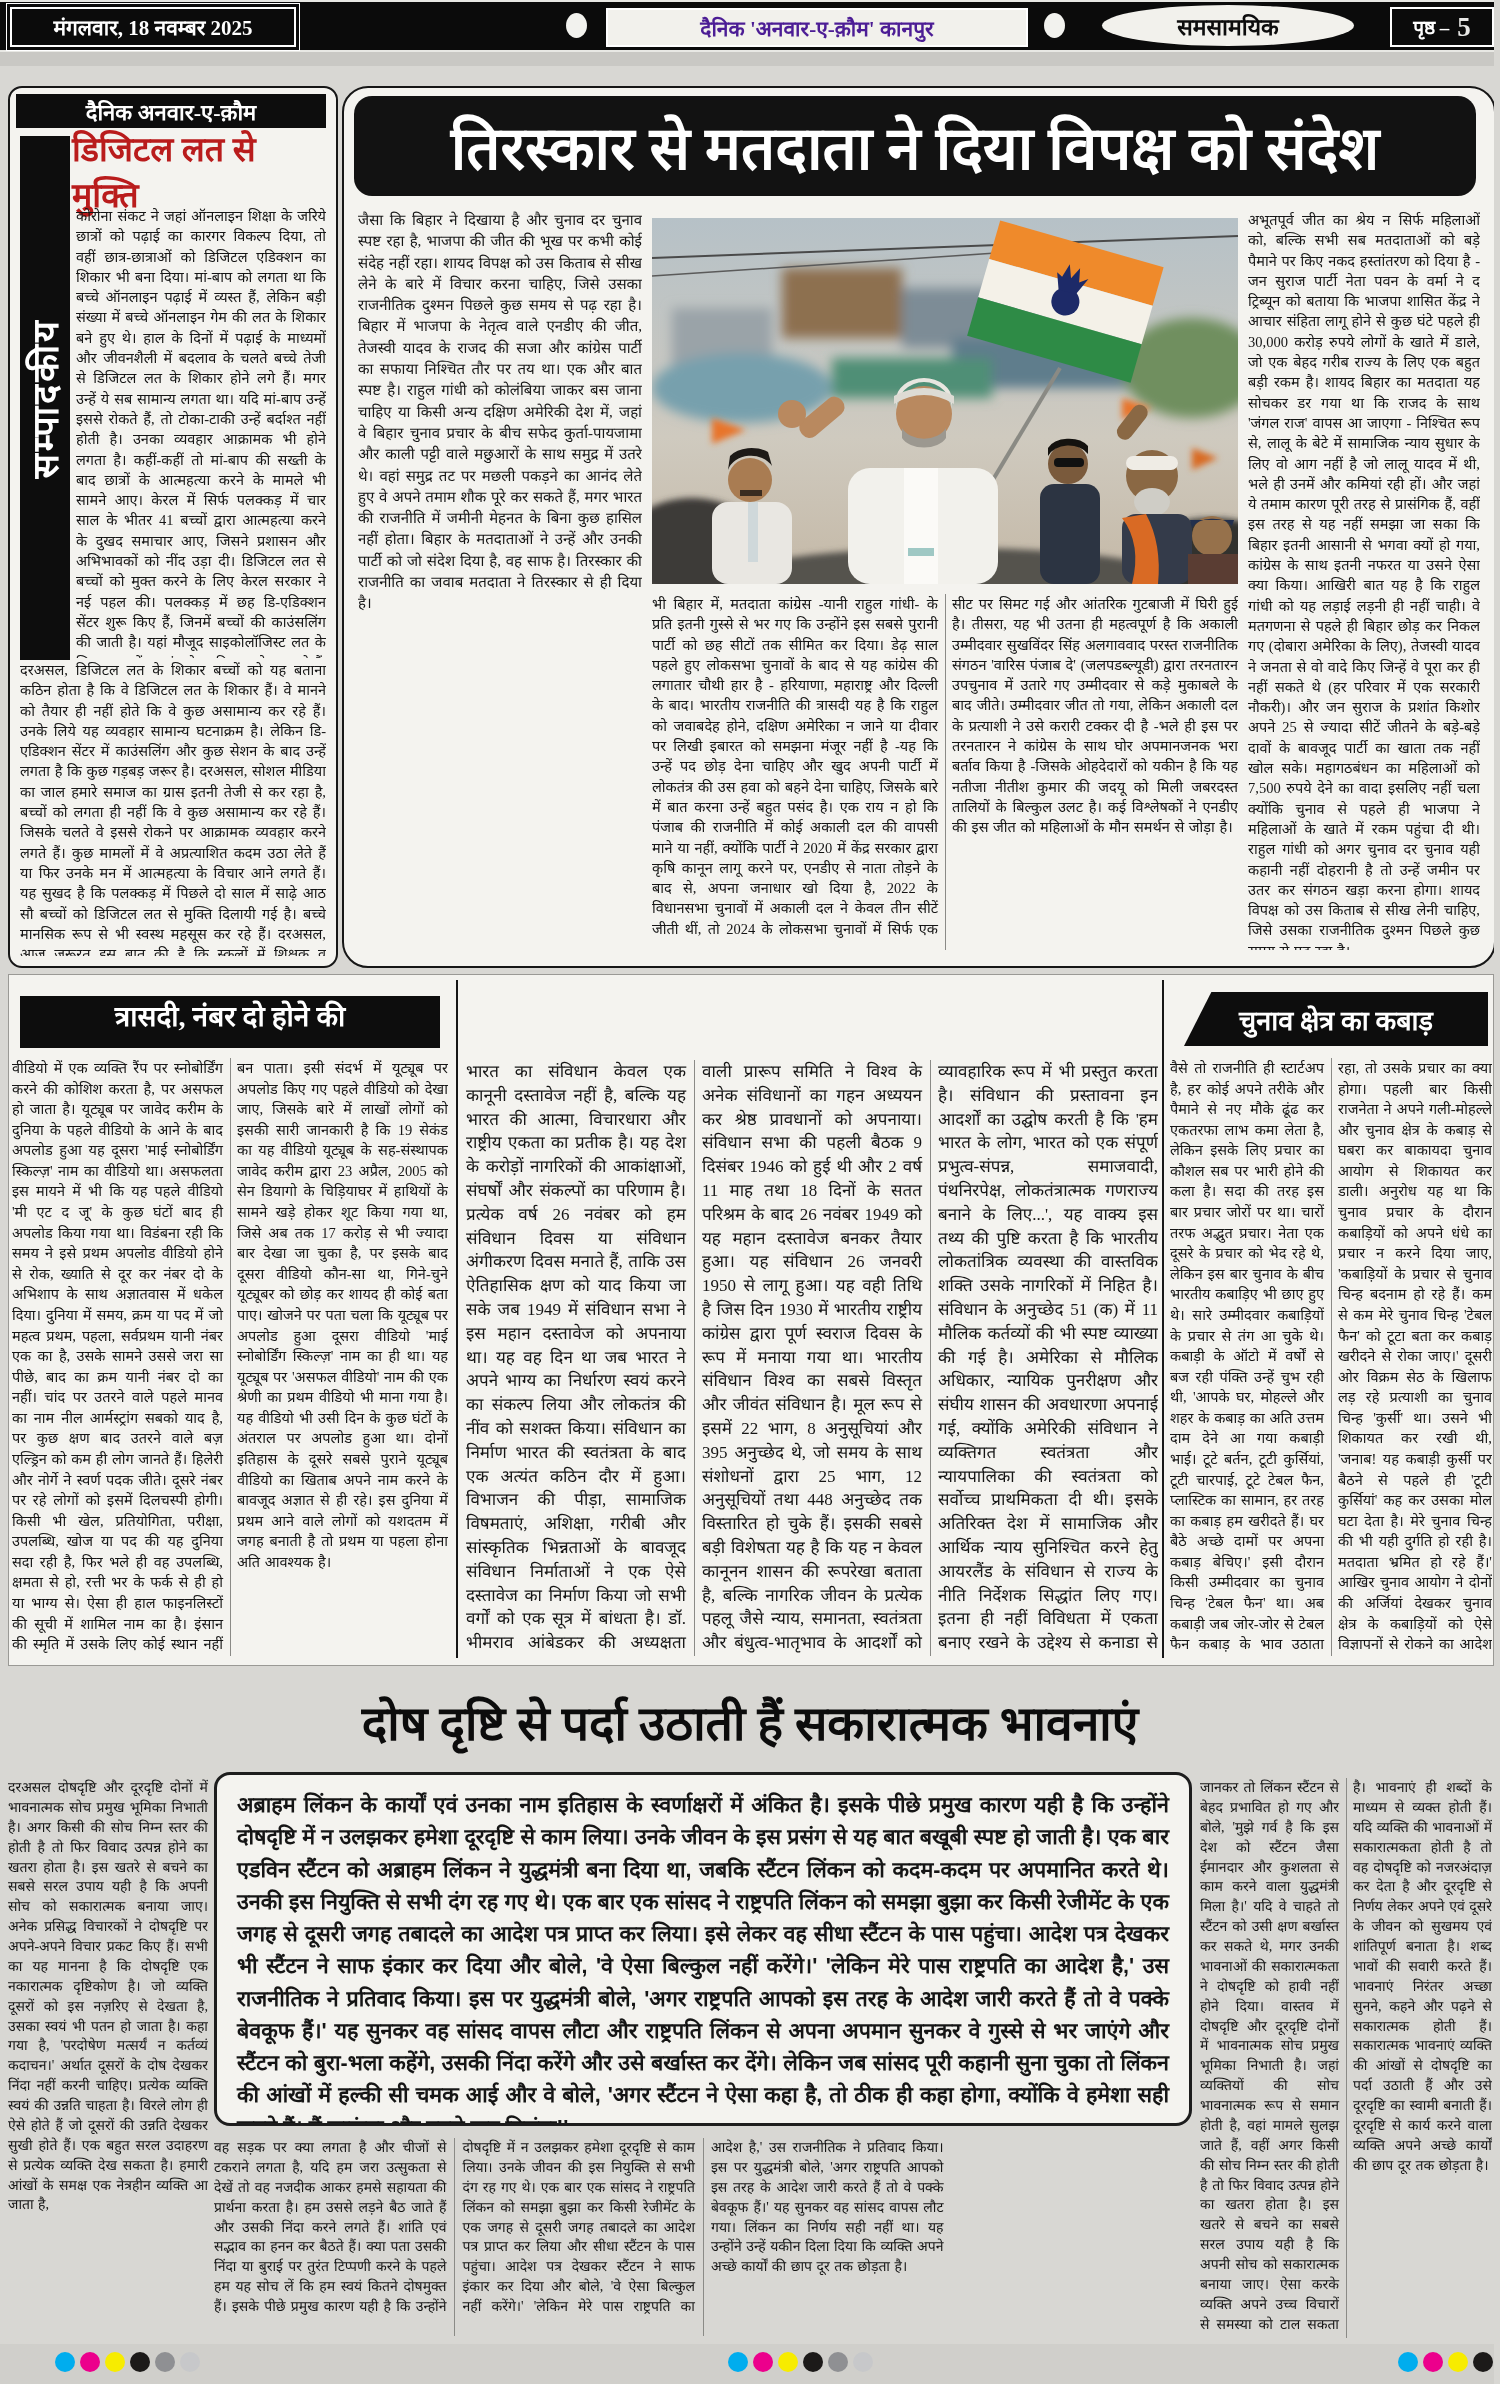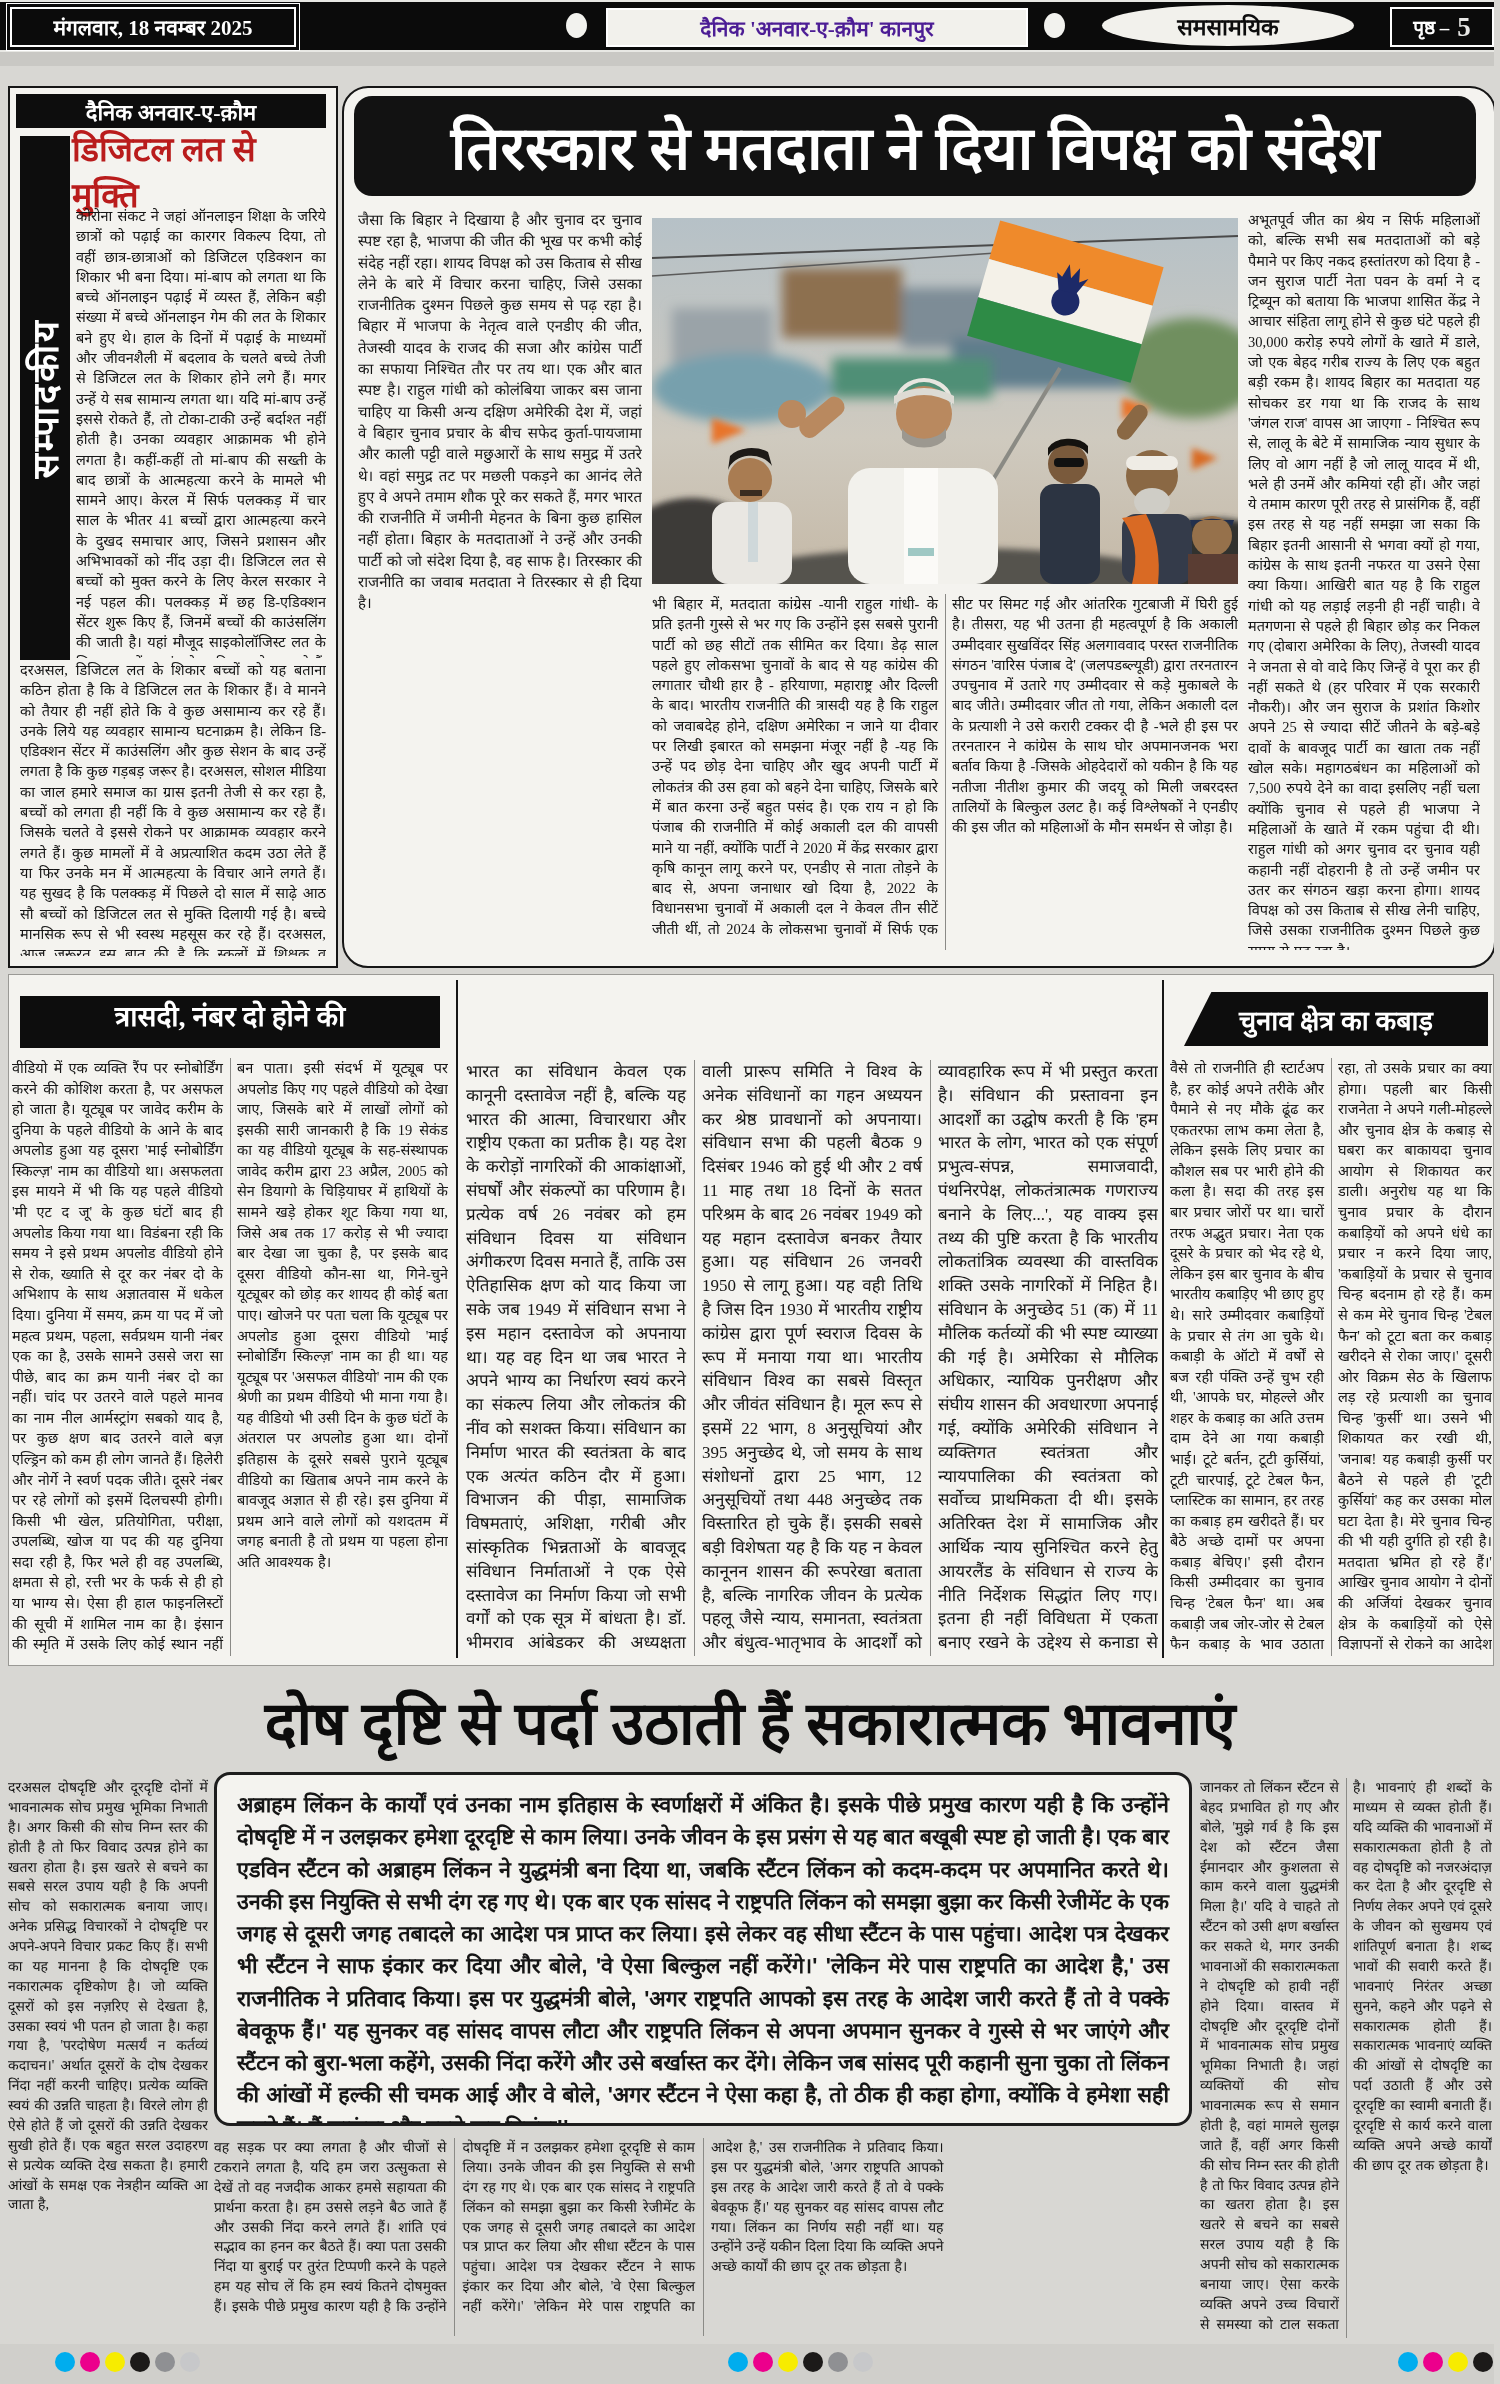--- a/index.html
+++ b/index.html
@@ -16,21 +16,21 @@
   .page-box .lbl{font-size:19px;}
   .page-box .num{font-size:27px;color:#e8e8e6;}
   .gray-strip{left:0;top:52px;width:1500px;height:14px;background:#c9c8c4;}
   
   .panel{background:#f4f3ef;border:2px solid #161616;}
   .jtext{text-align:justify;overflow:hidden;word-spacing:1px;}
   .cols2{column-count:2;column-gap:14px;column-rule:1px solid #8a8a86;column-fill:auto;}
   .cols3{column-count:3;column-gap:16px;column-rule:1px solid #8a8a86;column-fill:auto;}
   .cols4{column-count:4;column-gap:16px;column-rule:1px solid #8a8a86;column-fill:auto;}
   
-  .ed-box{left:8px;top:86px;width:326px;height:878px;}
+  .ed-box{left:8px;top:86px;width:326px;height:878px;border-radius:14px;}
   .ed-masthead{left:6px;top:6px;width:310px;height:34px;background:#0d0d0d;color:#fff;font-weight:bold;font-size:22px;display:flex;align-items:center;justify-content:center;}
   .ed-vert{left:10px;top:48px;width:50px;height:524px;background:#0d0d0d;display:flex;align-items:center;justify-content:center;}
   .ed-vert span{writing-mode:vertical-rl;transform:rotate(180deg);color:#fff;font-weight:bold;font-size:36px;letter-spacing:3px;}
   .ed-headline{left:62px;top:52px;width:254px;height:62px;display:flex;align-items:center;justify-content:center;font-weight:bold;font-size:34px;color:#b91c1c;}
   .ed-body1{left:66px;top:118px;width:250px;height:452px;font-size:14.5px;line-height:1.4;}
   .ed-body2{left:10px;top:572px;width:306px;height:296px;font-size:14.5px;line-height:1.4;}
   
   .main-box{left:342px;top:86px;width:1150px;height:878px;border-radius:26px;}
   .main-banner{left:10px;top:8px;width:1122px;height:100px;background:#121212;border-radius:18px;color:#fff;font-weight:bold;font-size:60px;display:flex;align-items:center;justify-content:center;}
   .main-colL{left:14px;top:122px;width:284px;height:740px;font-size:15px;line-height:1.42;}
@@ -40,21 +40,21 @@
   
   .mid-band{left:8px;top:974px;width:1484px;height:690px;background:#f4f3ef;border:1px solid #9a9995;}
   .vline{top:980px;width:2px;height:678px;background:#161616;}
   .trg-head{left:20px;top:996px;width:420px;height:52px;background:#0d0d0d;color:#fff;font-weight:bold;font-size:28px;display:flex;align-items:flex-start;justify-content:center;}
   .trg-body{left:12px;top:1058px;width:436px;height:598px;font-size:14.5px;line-height:1.42;}
   .con-head{left:468px;top:994px;width:688px;height:58px;display:flex;align-items:center;justify-content:center;font-weight:bold;font-size:37px;color:#0d0d0d;}
   .con-body{left:466px;top:1060px;width:692px;height:596px;font-size:17px;line-height:1.4;}
   .kab-head{left:1184px;top:992px;width:304px;height:54px;background:#0d0d0d;clip-path:polygon(9% 0,100% 0,100% 100%,0 100%);color:#fff;font-weight:bold;font-size:27px;display:flex;align-items:center;justify-content:center;}
   .kab-body{left:1170px;top:1058px;width:322px;height:598px;font-size:14.5px;line-height:1.42;}
   
-  .bot-headline{left:0px;top:1676px;width:1500px;height:90px;display:flex;align-items:center;justify-content:center;font-weight:bold;font-size:60px;color:#0c0c0c;}
+  .bot-headline{left:0px;top:1676px;width:1500px;height:90px;display:flex;align-items:center;justify-content:center;font-weight:bold;font-size:48px;color:#0c0c0c;}
   .bot-left{left:8px;top:1778px;width:200px;height:560px;font-size:14px;line-height:1.42;}
   .bot-boxwrap{left:214px;top:1772px;width:978px;height:354px;background:#f4f3ef;border:3px solid #1d1d1d;border-radius:16px;padding:14px 20px;box-sizing:border-box;font-weight:bold;font-size:21.5px;line-height:1.5;overflow:hidden;text-align:justify;font-family:"Liberation Sans","DejaVu Sans",sans-serif;}
   .bot-belowbox{left:214px;top:2138px;width:978px;height:198px;font-size:14px;line-height:1.42;}
   .bot-right{left:1200px;top:1778px;width:292px;height:560px;font-size:14px;line-height:1.42;}
   
   .reg-strip{left:0;top:2344px;width:1500px;height:40px;background:#d0cfcb;}
   .reg-cluster{position:absolute;top:8px;display:flex;gap:5px;}
   .reg-dot{width:20px;height:20px;border-radius:50%;}
 </style>
 </head>

